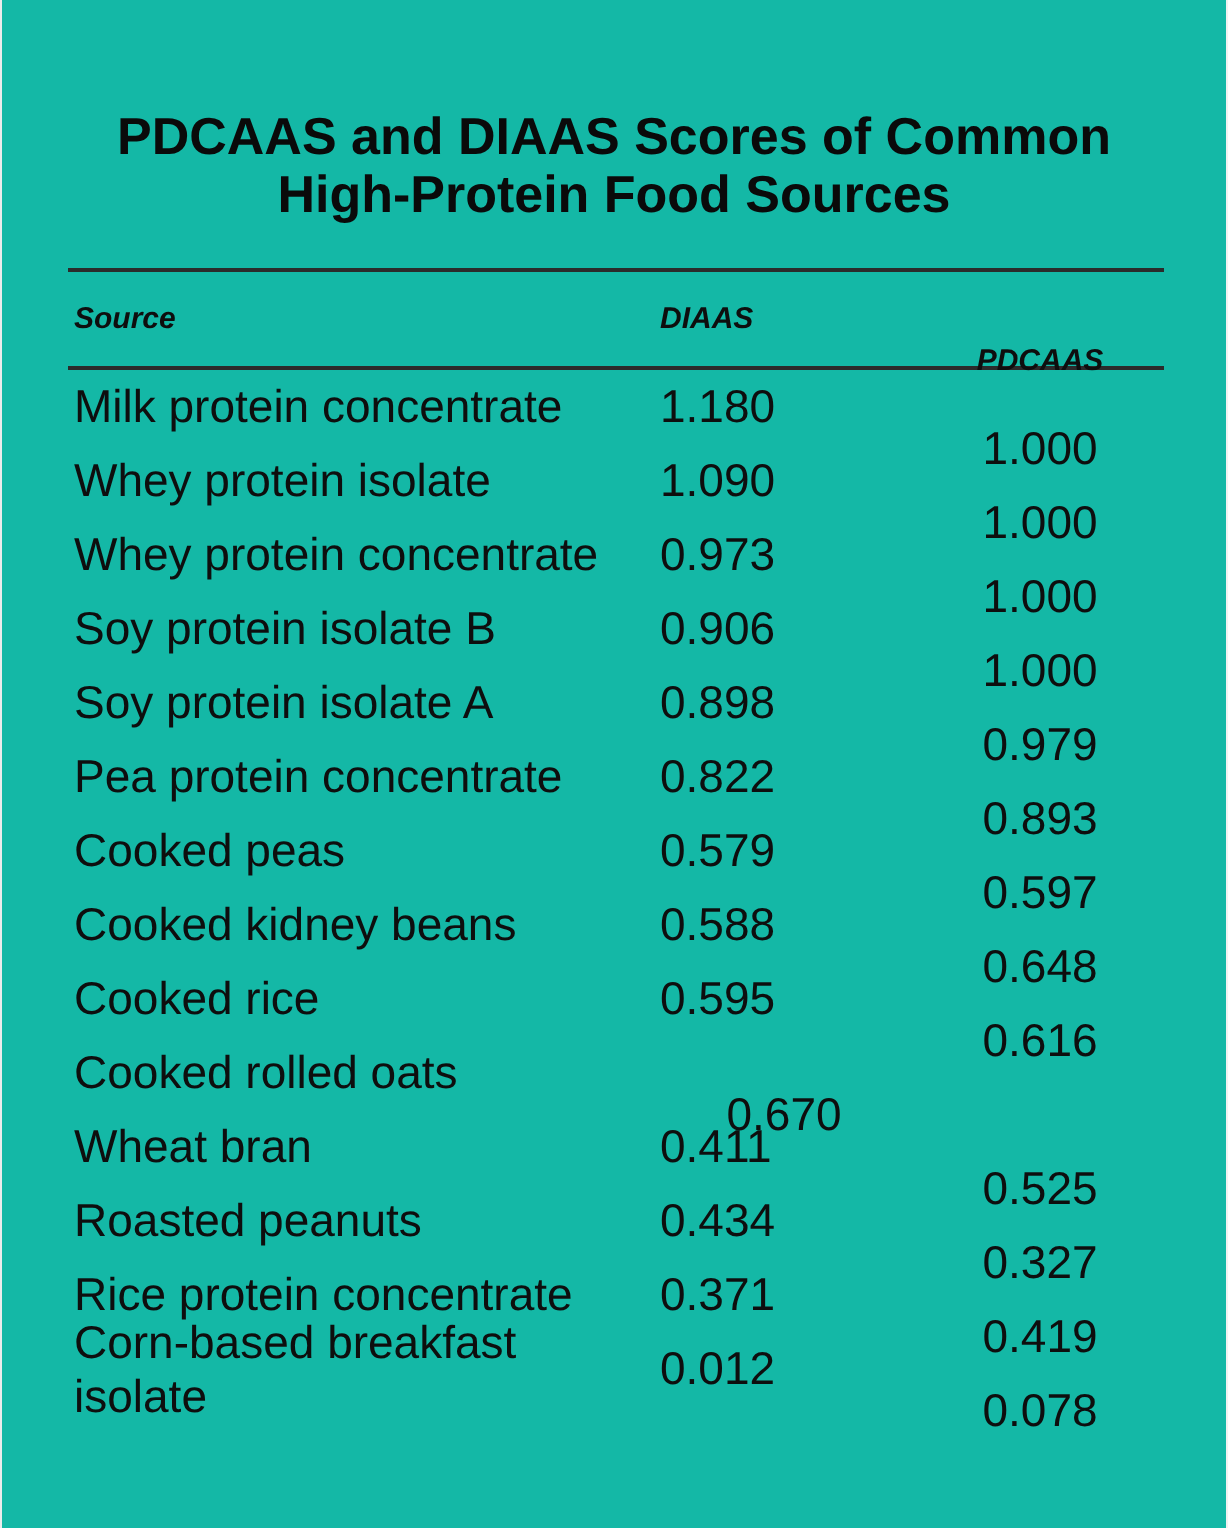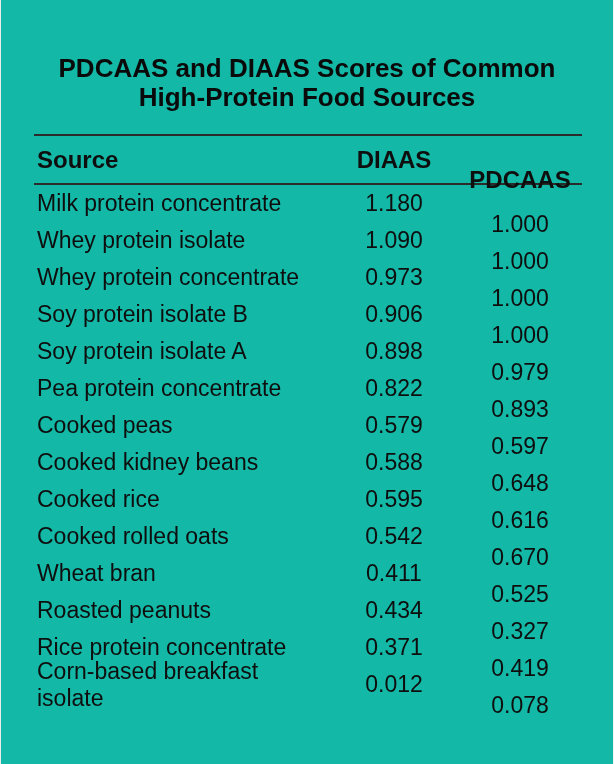--- a/index.html
+++ b/index.html
@@ -32,30 +32,31 @@
     margin: 22px 33px 0 33px;
     width: 548px;
   }
   .thead {
     display: flex;
     align-items: center;
     height: 51px;
     border-top: 2px solid #2b2b2b;
     border-bottom: 2px solid #2b2b2b;
     font-weight: bold;
-    font-size: 24px;
+    font-size: 15px;
+    font-style: italic;
   }
   .row {
     display: flex;
     align-items: center;
     height: 37px;
     font-size: 23px;
   }
   .c1 { width: 296px; text-align: left; padding-left: 3px; }
-  .c2 { width: 128px; text-align: center; }
+  .c2 { width: 128px; }
   .c3 { width: 124px; text-align: center; margin-top: 41px; }
 </style>
 </head>
 <body>
 
 <div class="frame">
   <div class="title">
     <div>PDCAAS and DIAAS Scores of Common</div>
     <div>High-Protein Food Sources</div>
   </div>
@@ -116,21 +117,20 @@
   </div>
 
   <div class="row">
     <div class="c1">Cooked rice</div>
     <div class="c2">0.595</div>
     <div class="c3">0.616</div>
   </div>
 
   <div class="row">
     <div class="c1">Cooked rolled oats</div>
-    <div class="c2">0.542</div>
     <div class="c3">0.670</div>
   </div>
 
   <div class="row">
     <div class="c1">Wheat bran</div>
     <div class="c2">0.411</div>
     <div class="c3">0.525</div>
   </div>
 
   <div class="row">

